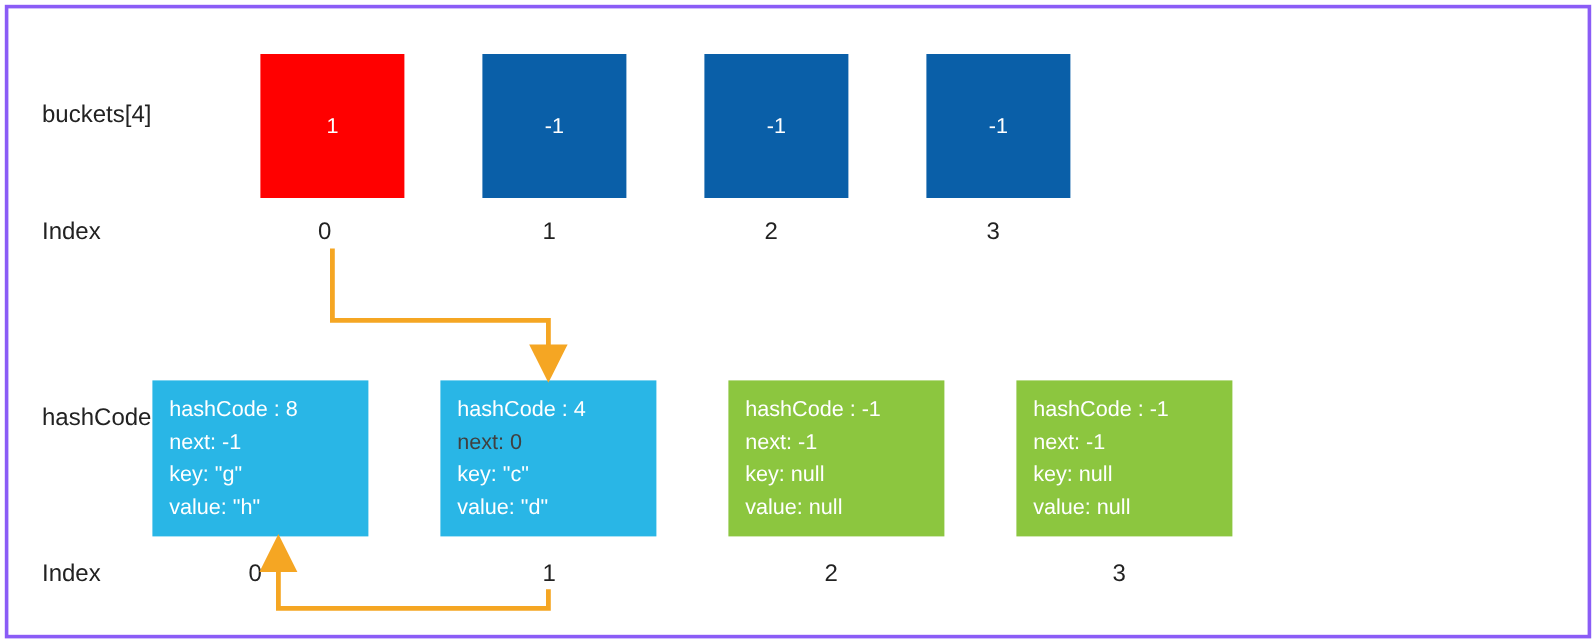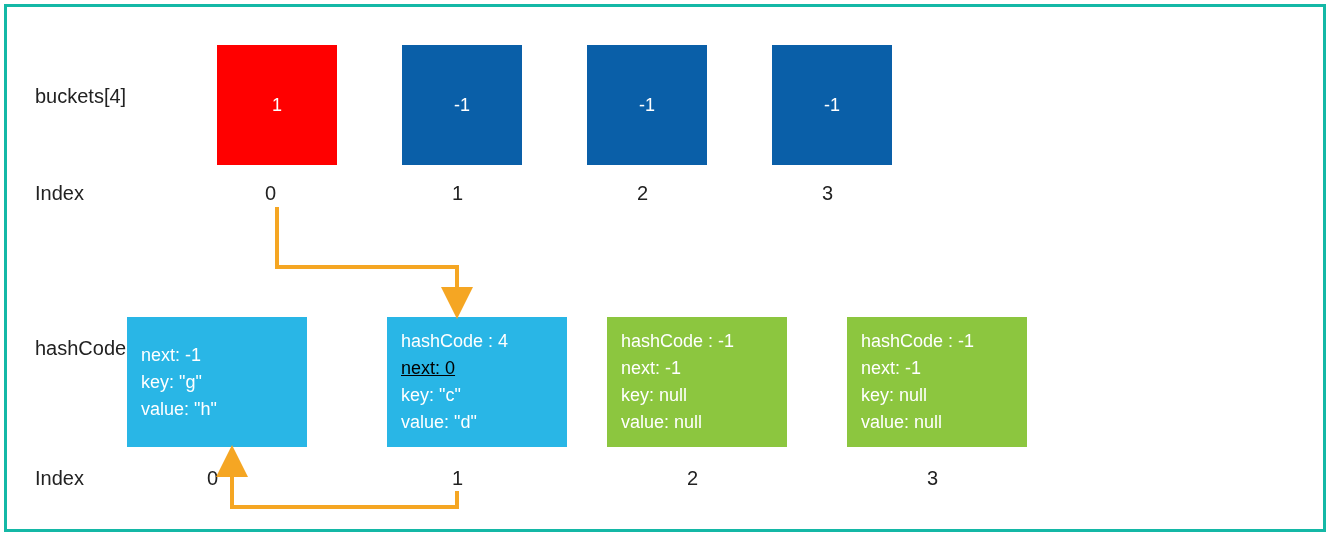--- a/index.html
+++ b/index.html
@@ -5,21 +5,21 @@
   * { box-sizing: border-box; }
   body {
     margin: 0;
     padding: 4px;
     font-family: "Segoe UI", "Microsoft YaHei", sans-serif;
     font-size: 18px;
     color: #222;
     background: #fff;
   }
   .frame {
-    border: 3px solid #14b8a6;
+    border: 3px solid #8b5cf6;
     width: 1322px;
     height: 528px;
     position: relative;
   }
   .label {
     position: absolute;
     font-size: 20px;
     color: #222;
   }
   .box {
@@ -50,21 +50,21 @@
     font-size: 20px;
     color: #222;
     text-align: center;
   }
   svg.arrows {
     position: absolute;
     left: 0; top: 0;
     width: 100%; height: 100%;
     pointer-events: none;
   }
-  .next-red { color: #000000; text-decoration: underline; }
+  .next-red { color: #404040; }
 </style>
 </head>
 <body>
 
 <div class="frame">
 
   <div class="label" style="left:28px; top:78px;">buckets[4]</div>
   <div class="label" style="left:28px; top:175px;">Index</div>
   <div class="label" style="left:28px; top:330px;">hashCode</div>
   <div class="label" style="left:28px; top:460px;">Index</div>
@@ -81,25 +81,26 @@
   <div class="box bucket" style="left: 765px; top: 38px; background: rgb(10, 95, 168);">
     <span>-1</span>
   </div>
 
   <div class="idx" style="left:258px; top:175px;">0</div>
   <div class="idx" style="left:445px; top:175px;">1</div>
   <div class="idx" style="left:630px; top:175px;">2</div>
   <div class="idx" style="left:815px; top:175px;">3</div>
 
   <div class="box entry" style="left: 120px; top: 310px; background: rgb(41, 182, 230);">
+    <div>hashCode : 8</div>
     <div>next: -1</div>
     <div>key: "g"</div>
     <div>value: "h"</div>
   </div>
-  <div class="box entry" style="left: 380px; top: 310px; background: rgb(41, 182, 230);">
+  <div class="box entry" style="left: 360px; top: 310px; background: rgb(41, 182, 230);">
     <div>hashCode : 4</div>
     <div class="next-red">next: 0</div>
     <div>key: "c"</div>
     <div>value: "d"</div>
   </div>
   <div class="box entry" style="left: 600px; top: 310px; background: rgb(140, 198, 63);">
     <div>hashCode : -1</div>
     <div>next: -1</div>
     <div>key: null</div>
     <div>value: null</div>

